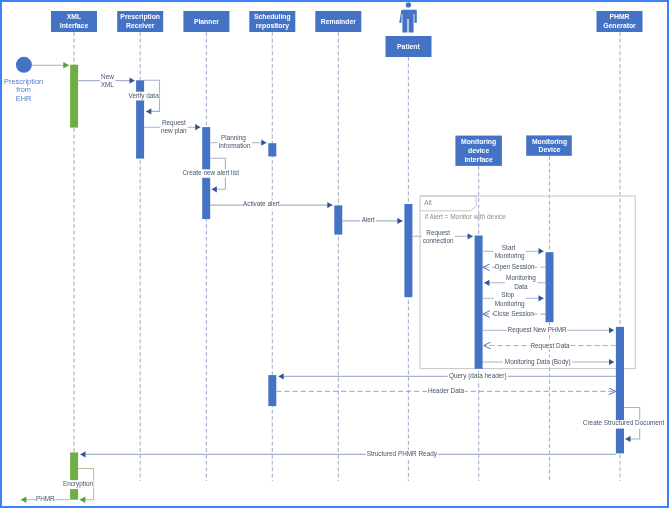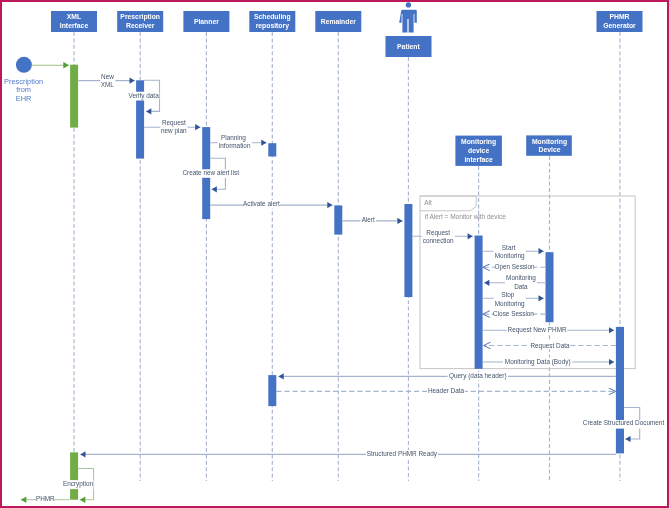--- a/index.html
+++ b/index.html
@@ -1,18 +1,18 @@
 <!DOCTYPE html>
 <html><head>
 <meta charset="utf-8">
 <style>
   html,body{margin:0;padding:0;background:#fff;}
   body{width:669px;height:508px;overflow:hidden;font-family:"Liberation Sans",sans-serif;}
   #canvas{position:relative;width:669px;height:508px;box-sizing:border-box;
-          border:2px solid #be185d;background:#fff;}
+          border:2px solid #3b82f6;background:#fff;}
   #dg{position:absolute;left:0;top:0;display:block;}
   text{ font-family:"Liberation Sans",sans-serif; }
   .hdr-label{ font-size:6.8px; font-weight:bold; fill:#ffffff; text-anchor:middle; }
   .msg-label{ font-size:6.4px; fill:#44546A; text-anchor:middle; }
   .frag-label{ font-size:6.5px; fill:#8e8e8e; text-anchor:start; }
   .start-label{ font-size:7.4px; fill:#4E7BC8; text-anchor:middle; }
 </style>
 </head>
 <body>
 

